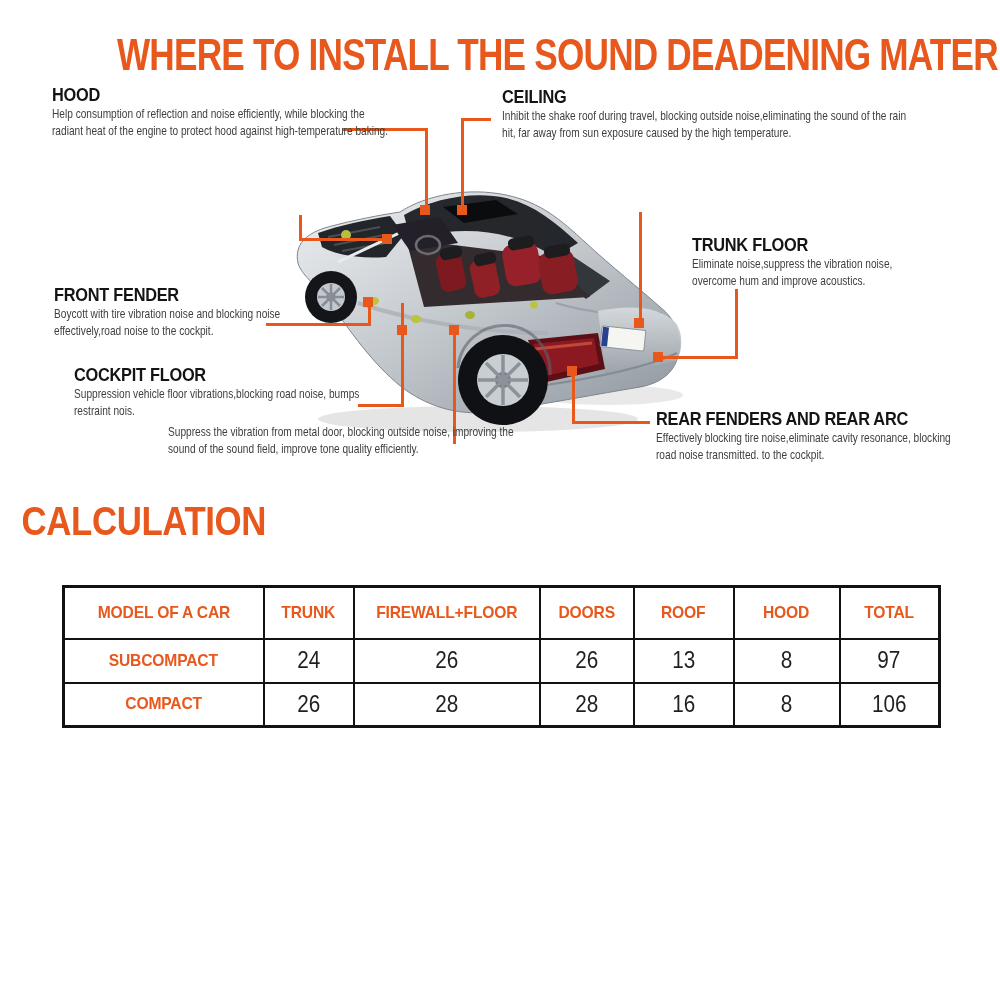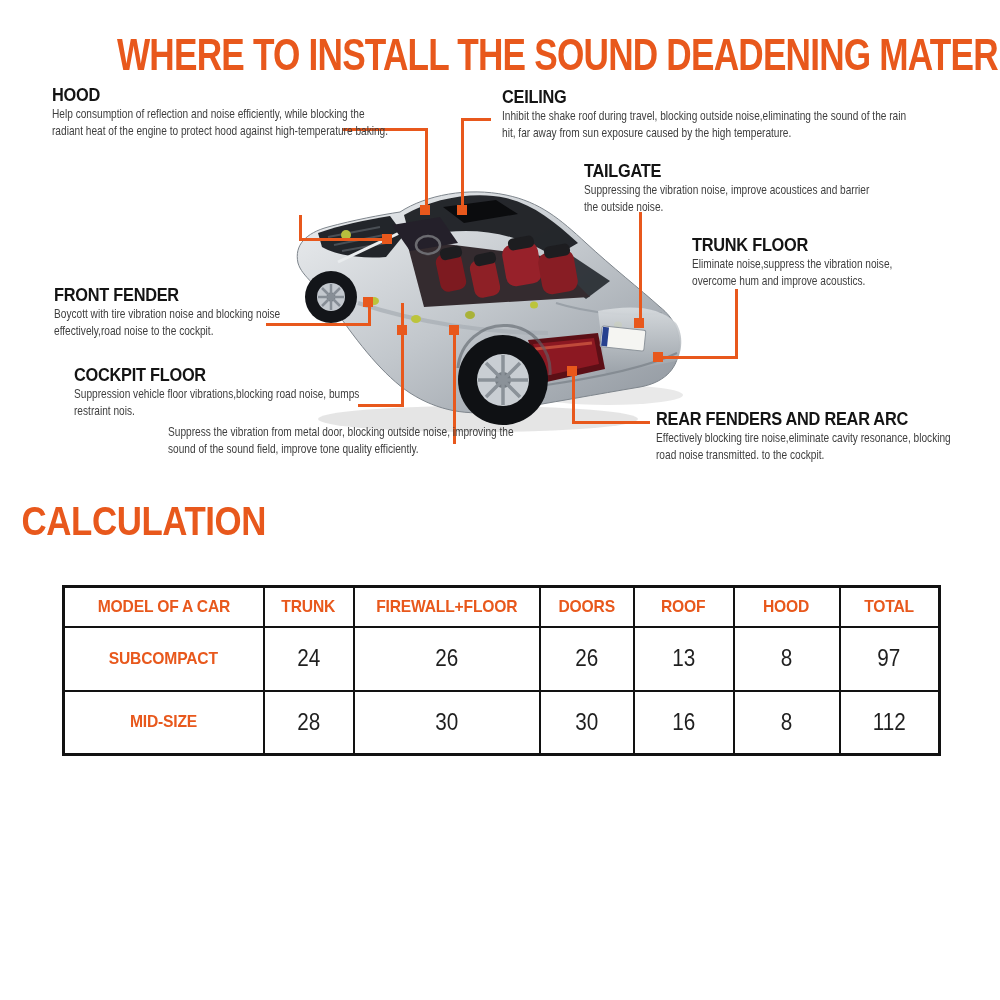--- a/index.html
+++ b/index.html
@@ -37,22 +37,22 @@
     display:inline-block;transform:scaleX(.80);transform-origin:center top;
     font-size:34px;font-weight:400;letter-spacing:-.5px;color:#161616;
   }
   table.calc{
     position:absolute;left:62px;top:585px;width:876px;border-collapse:collapse;
     table-layout:fixed;border:3px solid #121212;
   }
   table.calc td,table.calc th{
     border:2px solid #121212;text-align:center;vertical-align:middle;padding:0;
   }
-  table.calc tr.hdr{height:40px;}
-  table.calc tr.datarow{height:64px;text-decoration:underline;}
+  table.calc tr.hdr{height:52px;}
+  table.calc tr.datarow{height:44px;text-decoration:underline;}
   .hcell span,.mcell span{
     display:inline-block;transform:scaleX(.92);transform-origin:center center;
     font-size:17px;font-weight:800;color:#E8581C;letter-spacing:-.2px;white-space:nowrap;
   }
   .vcell span{
     display:inline-block;transform:scaleX(.90);transform-origin:center center;
     font-size:23px;font-weight:400;color:#1f1f1f;
   }
   .col-model{width:200px;}.col-trunk{width:90px;}.col-fire{width:186px;}
   .col-doors{width:94px;}.col-roof{width:100px;}.col-hood{width:106px;}.col-total{width:100px;}
@@ -184,24 +184,20 @@
     <div class="c-title"><span>HOOD</span></div>
     <div class="c-desc" style="width:460px">Help consumption of reflection and noise efficiently, while blocking the radiant heat of the engine to protect hood against high-temperature baking.</div>
   </div>
 
   <div class="callout" style="left:502px;top:86px">
     <div class="c-title"><span>CEILING</span></div>
     <div class="c-desc" style="width:560px">Inhibit the shake roof during travel, blocking outside noise,eliminating the sound of the rain hit, far away from sun exposure caused by the high temperature.</div>
   </div>
 
 
-  <div class="callout" style="left:584px;top:160px">
-    <div class="c-title"><span>TAILGATE</span></div>
-    <div class="c-desc" style="width:390px">Suppressing the vibration noise, improve acoustices and barrier the outside noise.</div>
-  </div>
 
   <div class="callout" style="left:692px;top:234px">
     <div class="c-title"><span>TRUNK FLOOR</span></div>
     <div class="c-desc" style="width:310px">Eliminate noise,suppress the vibration noise, overcome hum and improve acoustics.</div>
   </div>
 
   <div class="callout" style="left:74px;top:364px">
     <div class="c-title"><span>COCKPIT FLOOR</span></div>
     <div class="c-desc" style="width:390px">Suppression vehicle floor vibrations,blocking road noise, bumps restraint nois.</div>
   </div>
@@ -249,24 +245,24 @@
         <tr class="datarow">
           <td class="mcell"><span>SUBCOMPACT</span></td>
           <td class="vcell"><span>24</span></td>
           <td class="vcell"><span>26</span></td>
           <td class="vcell"><span>26</span></td>
           <td class="vcell"><span>13</span></td>
           <td class="vcell"><span>8</span></td>
           <td class="vcell"><span>97</span></td>
         </tr>
         <tr class="datarow">
-          <td class="mcell"><span>MID-SIZE</span></td>
+          <td class="mcell"><span>COMPACT</span></td>
+          <td class="vcell"><span>26</span></td>
           <td class="vcell"><span>28</span></td>
-          <td class="vcell"><span>30</span></td>
-          <td class="vcell"><span>30</span></td>
+          <td class="vcell"><span>28</span></td>
           <td class="vcell"><span>16</span></td>
           <td class="vcell"><span>8</span></td>
-          <td class="vcell"><span>112</span></td>
+          <td class="vcell"><span>106</span></td>
         </tr>
       </tbody>
   </table>
 
 </div>
 
 </body></html>

